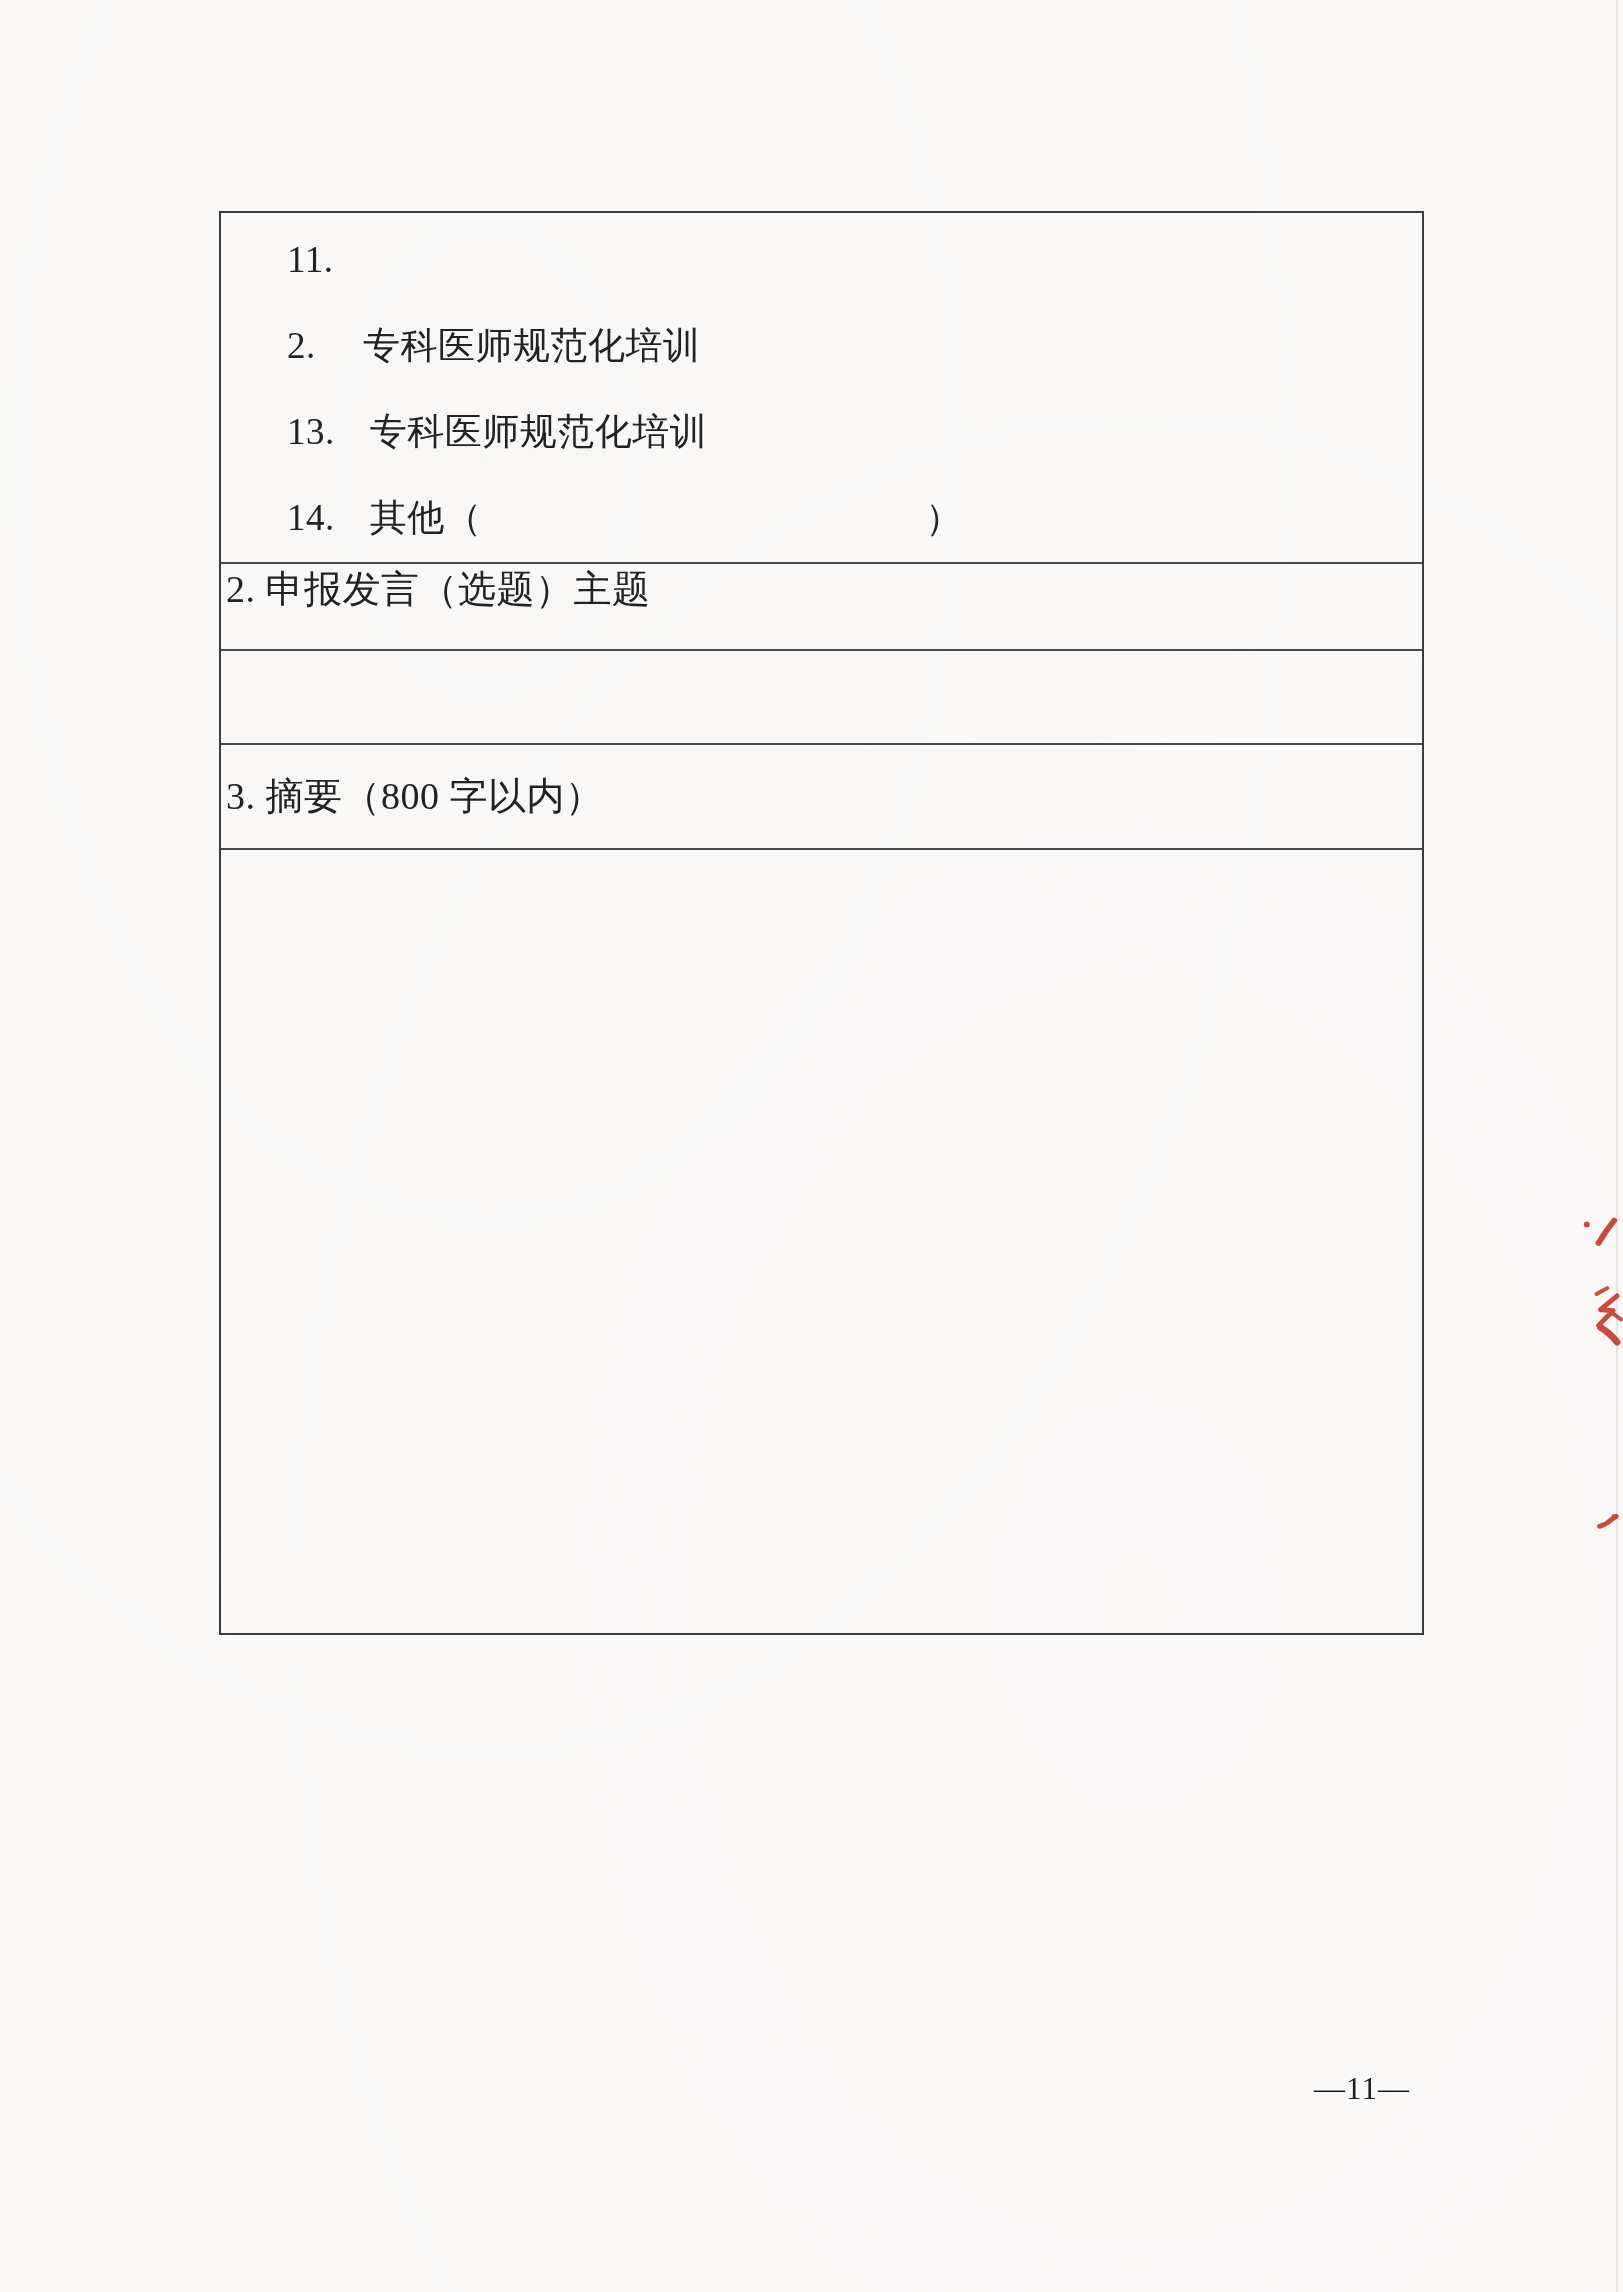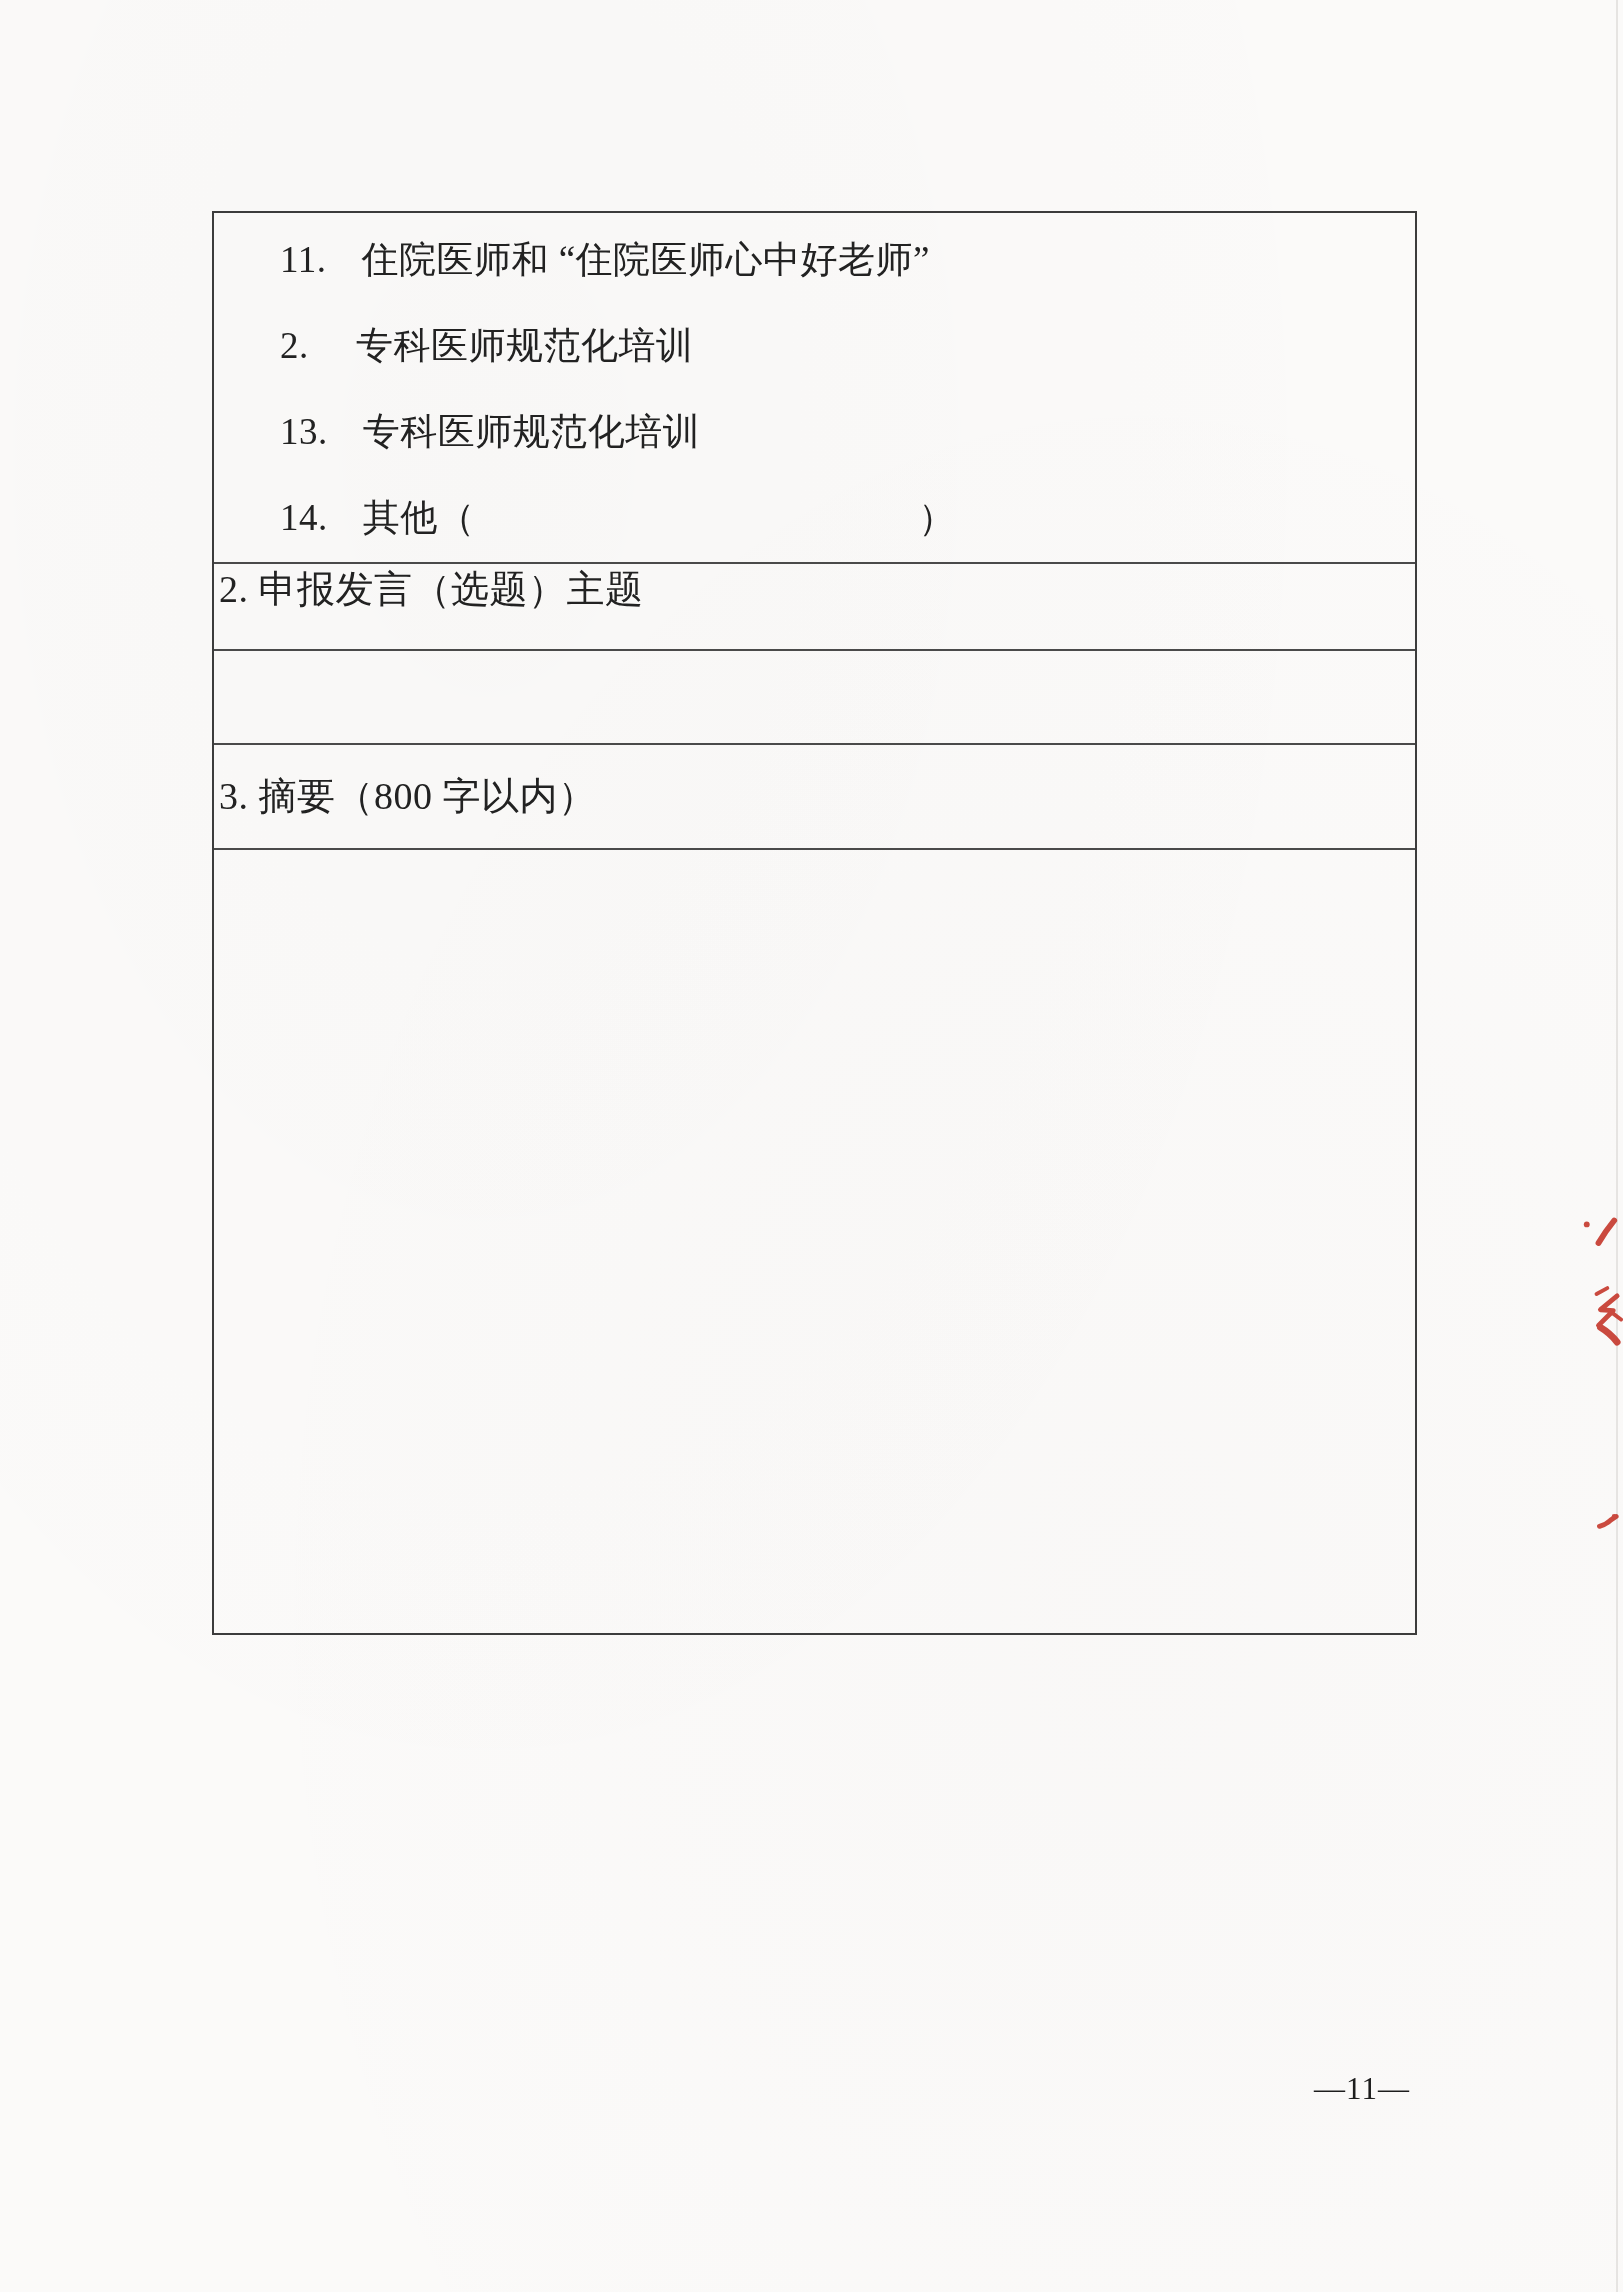--- a/index.html
+++ b/index.html
@@ -20,21 +20,21 @@
       #fbfaf9;
   }
   
   .scan-line {
     position: absolute; left: 1616px; top: 0;
     width: 2px; height: 2293px;
     background: #e6e4e2;
   }
   
   .form-table {
-    position: absolute; left: 212px; top: 211px;
+    position: absolute; left: 219px; top: 211px;
     width: 1205px; height: 1424px;
     border: 2.9px solid #3c3c3c;
     box-sizing: border-box;
     background: transparent;
   }
   .row { box-sizing: border-box; width: 100%; }
   .row.divided { border-bottom: 2px solid #4a4a4a; }
   .row-options   { height: 351px; padding: 3.9px 0 0 66px; }
   .row-label2    { height: 87px;  display: flex; align-items: flex-start; padding-left: 4.9px; }
   .row-input2    { height: 94px; }
@@ -63,21 +63,20 @@
 
 <div class="page">
 
   <div class="scan-line"></div>
 
   <div class="form-table">
 
     <div class="row row-options divided">
       <div class="option-item">
         <span class="option-num">11.</span>
-        <span>住院医师和 “住院医师心中好老师”</span>
       </div>
       <div class="option-item">
         <span class="option-num">2.</span>
         <span>专科医师规范化培训</span>
       </div>
       <div class="option-item">
         <span class="option-num">13.</span>
         <span>专科医师规范化培训</span>
       </div>
       <div class="option-item">

